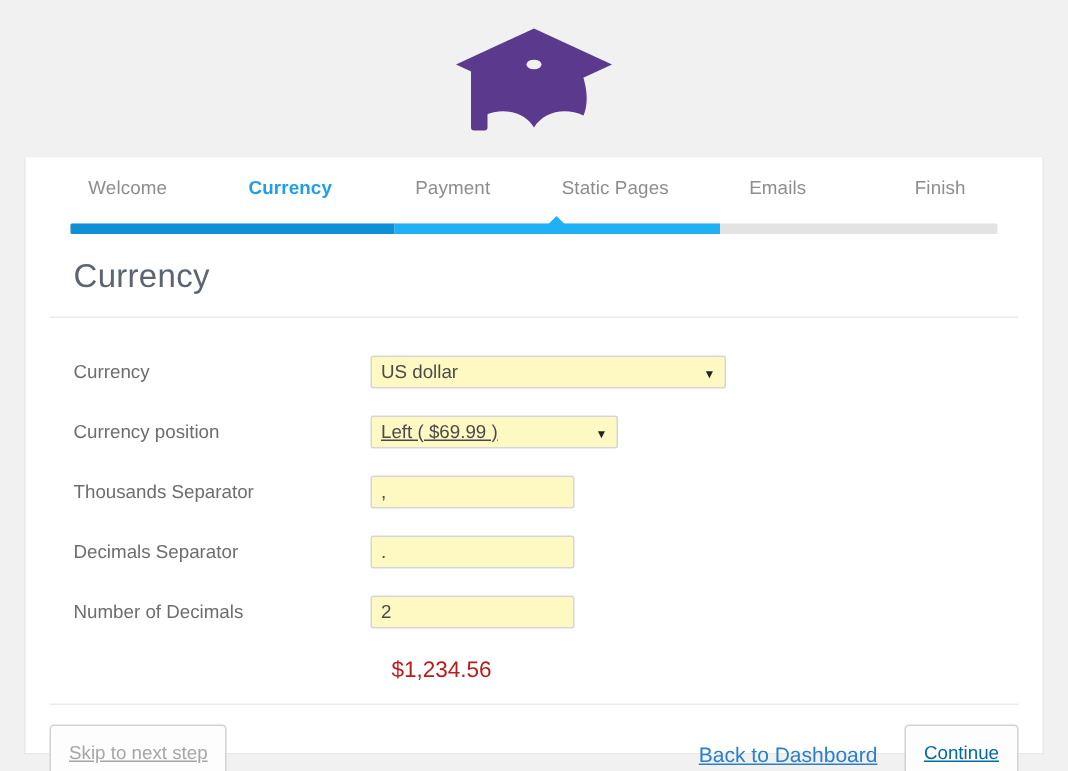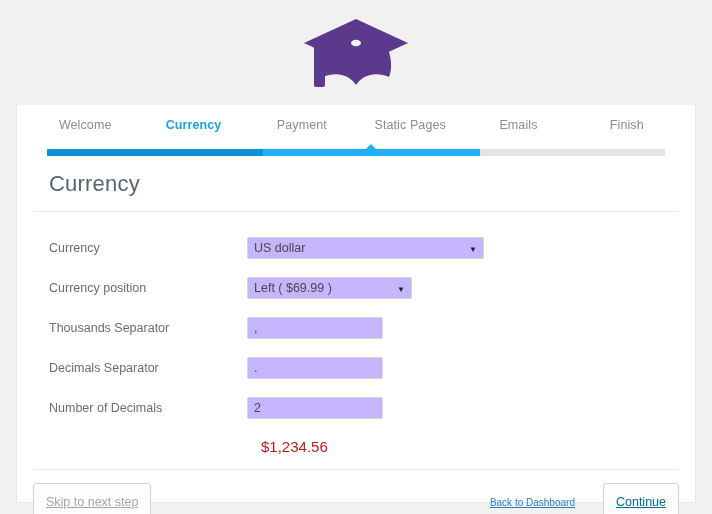--- a/index.html
+++ b/index.html
@@ -127,21 +127,21 @@
   }
   .row .field { flex: 1 1 auto; }
 
   select.ctl, input.ctl {
     font-family: "Liberation Sans", sans-serif;
     font-size: 12.5px;
     color: #4a4a4a;
     height: 22px;
     padding: 2px 6px;
     border: 1px solid #d6d6d6;
-    background: #c4b5fd;
+    background: #fef9c3;
     border-radius: 2px;
     outline: none;
   }
   select.ctl {
     -webkit-appearance: none;
     -moz-appearance: none;
     appearance: none;
     padding-right: 20px;
     position: relative;
   }
@@ -152,21 +152,21 @@
   .sel-wrap .caret {
     position: absolute;
     right: 7px; top: 50%;
     margin-top: -2px;
     font-size: 8px;
     color: #222;
     pointer-events: none;
     line-height: 1;
   }
   .w-currency { width: 237px; }
-  .w-position { width: 165px; }
+  .w-position { width: 165px; text-decoration: underline; }
   .w-text     { width: 136px; }
 
   .preview {
     padding: 10px 0 10px 0;
     margin-left: 228px;
     font-size: 15px;
     color: #b91c1c;
   }
 
   
@@ -188,24 +188,24 @@
     background: #fdfdfd;
     border-radius: 3px;
     cursor: pointer;
     line-height: 1.1;
     text-decoration: underline;
   }
   .btn-skip { color: #a6a6a6; }
   .btn-continue { color: #0369a1; }
   .spacer { flex: 1 1 auto; }
   .link-dashboard {
-    font-size: 10px;
+    font-size: 14px;
     color: #2a7fc9;
     text-decoration: underline;
-    margin-right: 28px;
+    margin-right: 18px;
     cursor: pointer;
     padding-left: 40px;
   }
 </style>
 </head>
 <body>
 
 <div id="page">
 
   <div class="logo-wrap">

